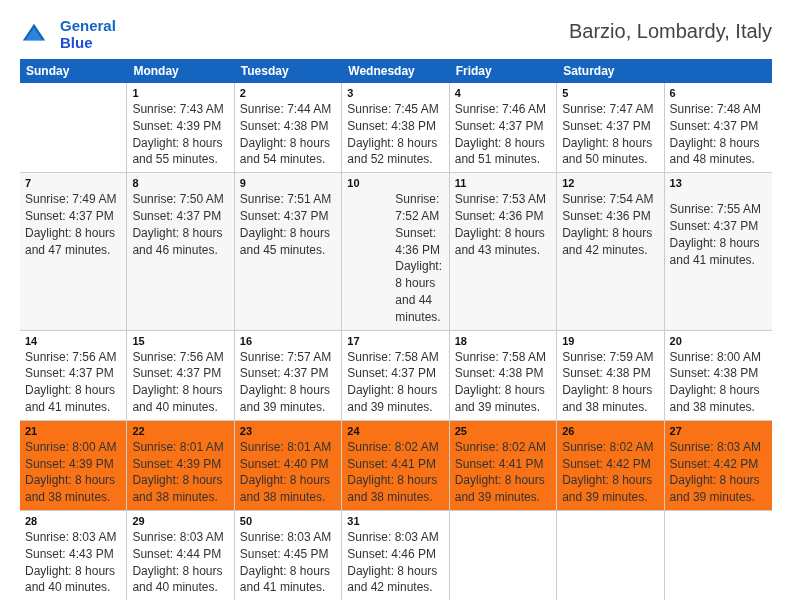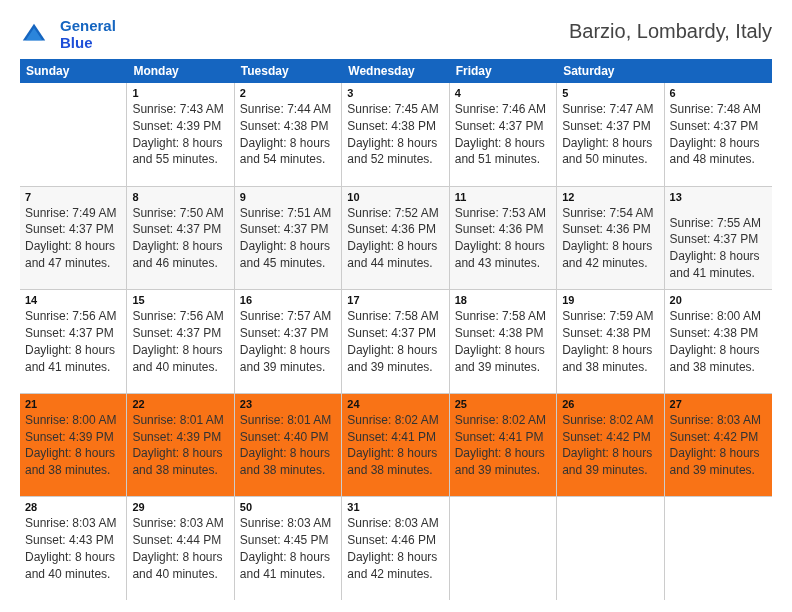--- a/index.html
+++ b/index.html
@@ -201,21 +201,21 @@
           </div>
           <div class="cal-cell">
             <div class="cell-day">9</div>
             <div class="cell-info" style="white-space: pre-line;">Sunrise: 7:51 AM
 Sunset: 4:37 PM
 Daylight: 8 hours
 and 45 minutes.</div>
           </div>
           <div class="cal-cell">
             <div class="cell-day">10</div>
-            <div class="cell-info" style="white-space: pre-line;">Sunrise: 7:52 AM
+            <div class="cell-info" style="white-space: pre-line; margin-left: 48px;">Sunrise: 7:52 AM
 Sunset: 4:36 PM
 Daylight: 8 hours
 and 44 minutes.</div>
           </div>
           <div class="cal-cell">
             <div class="cell-day">11</div>
             <div class="cell-info" style="white-space: pre-line;">Sunrise: 7:53 AM
 Sunset: 4:36 PM
 Daylight: 8 hours
 and 43 minutes.</div>

